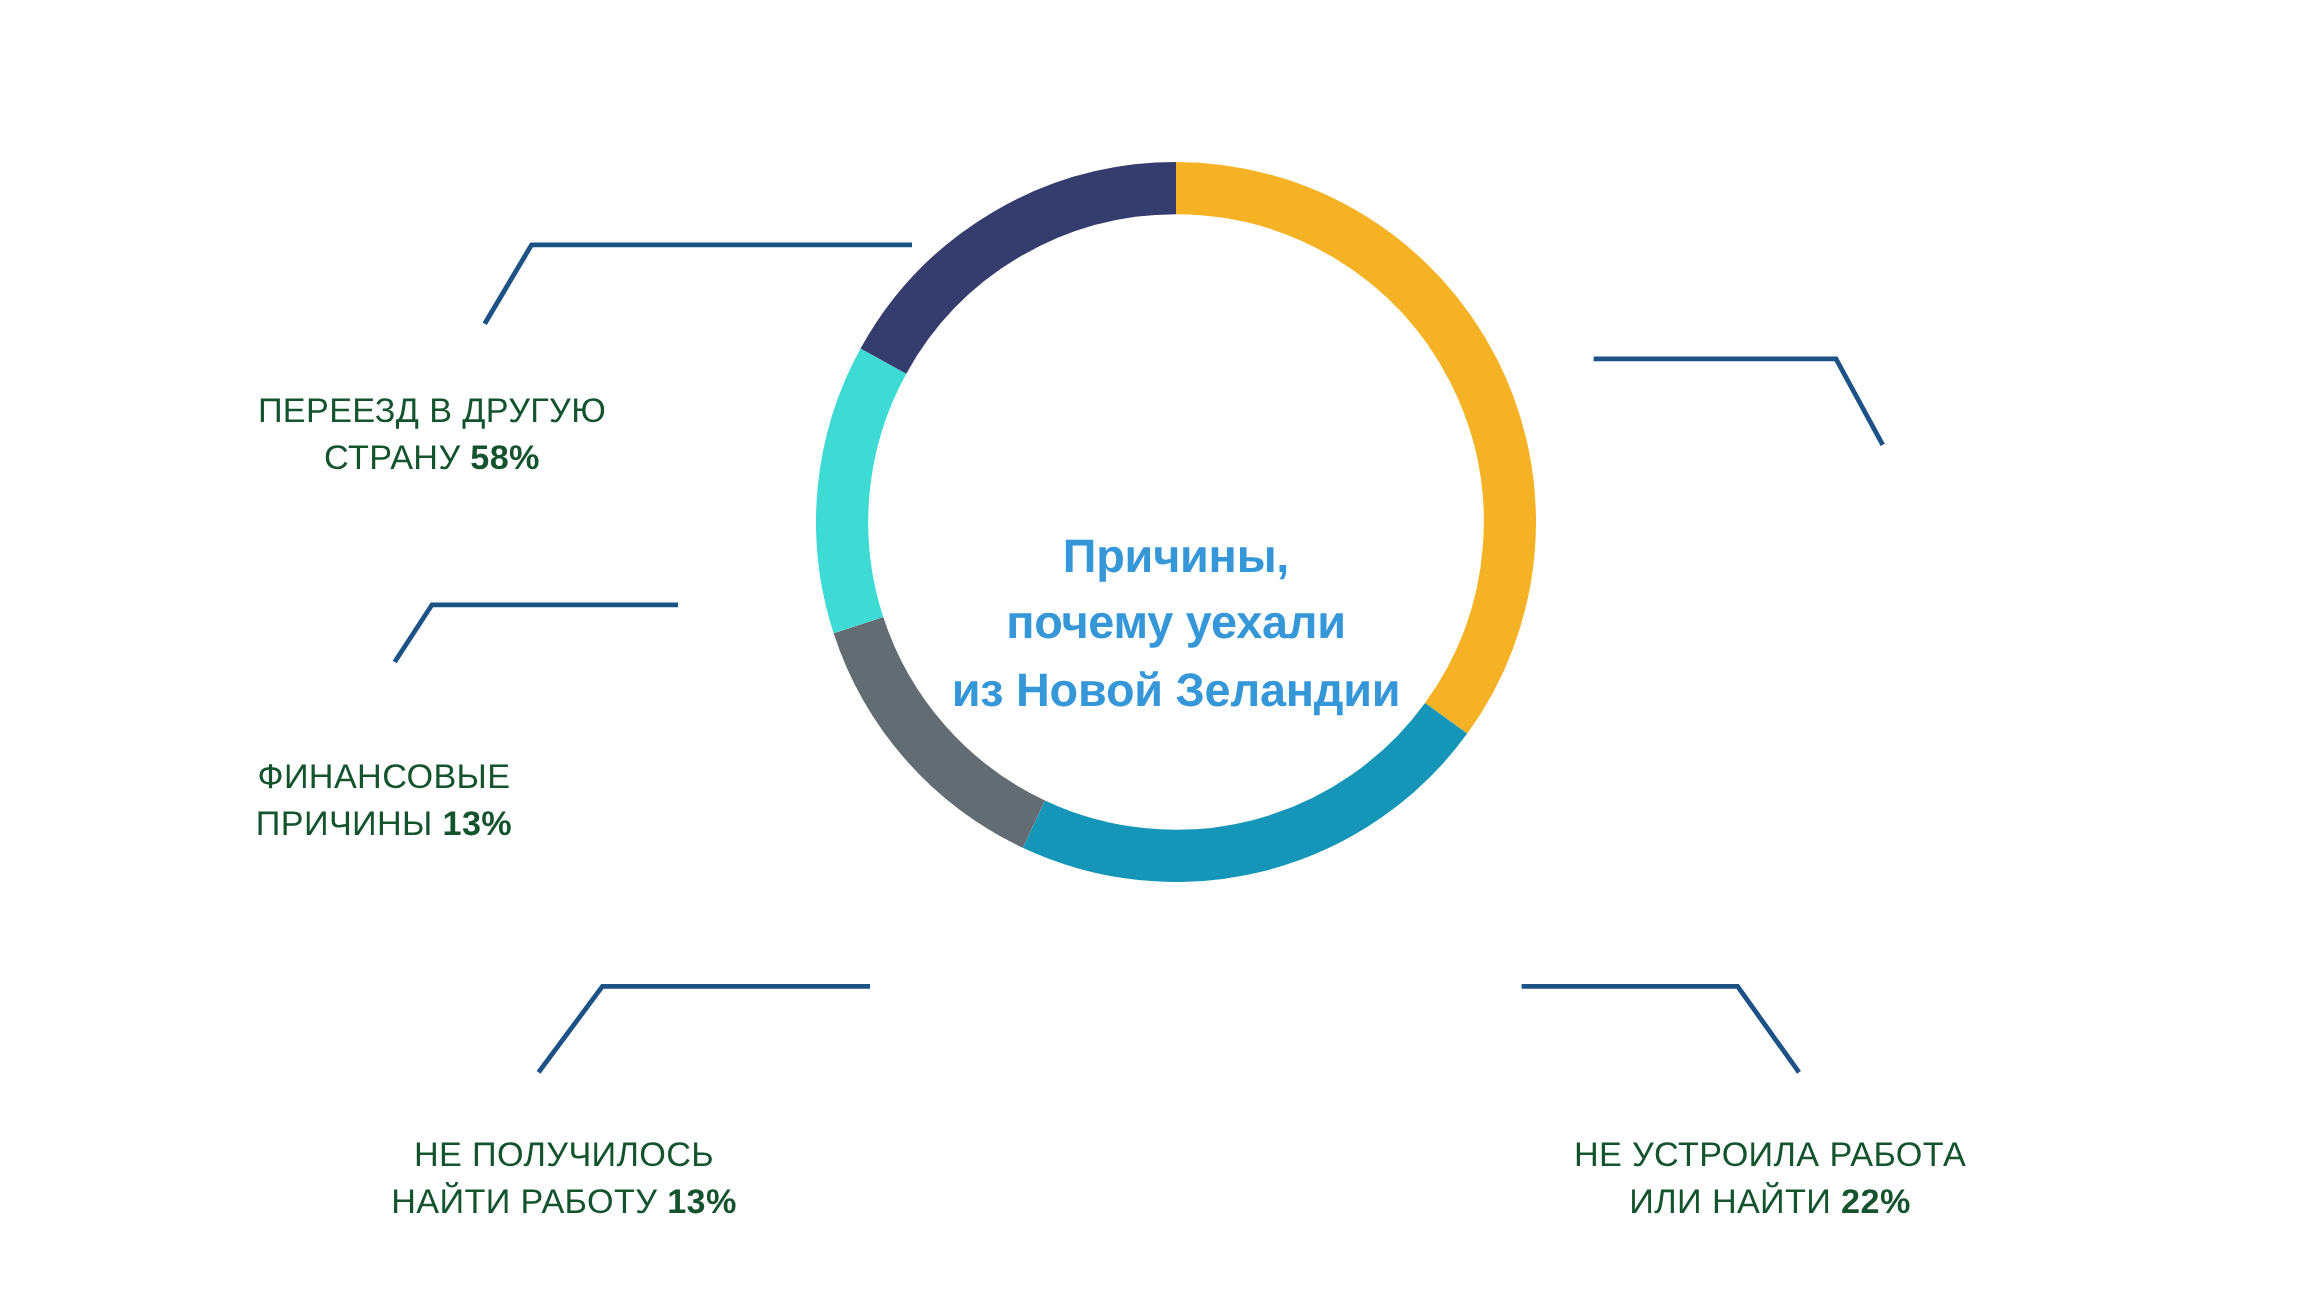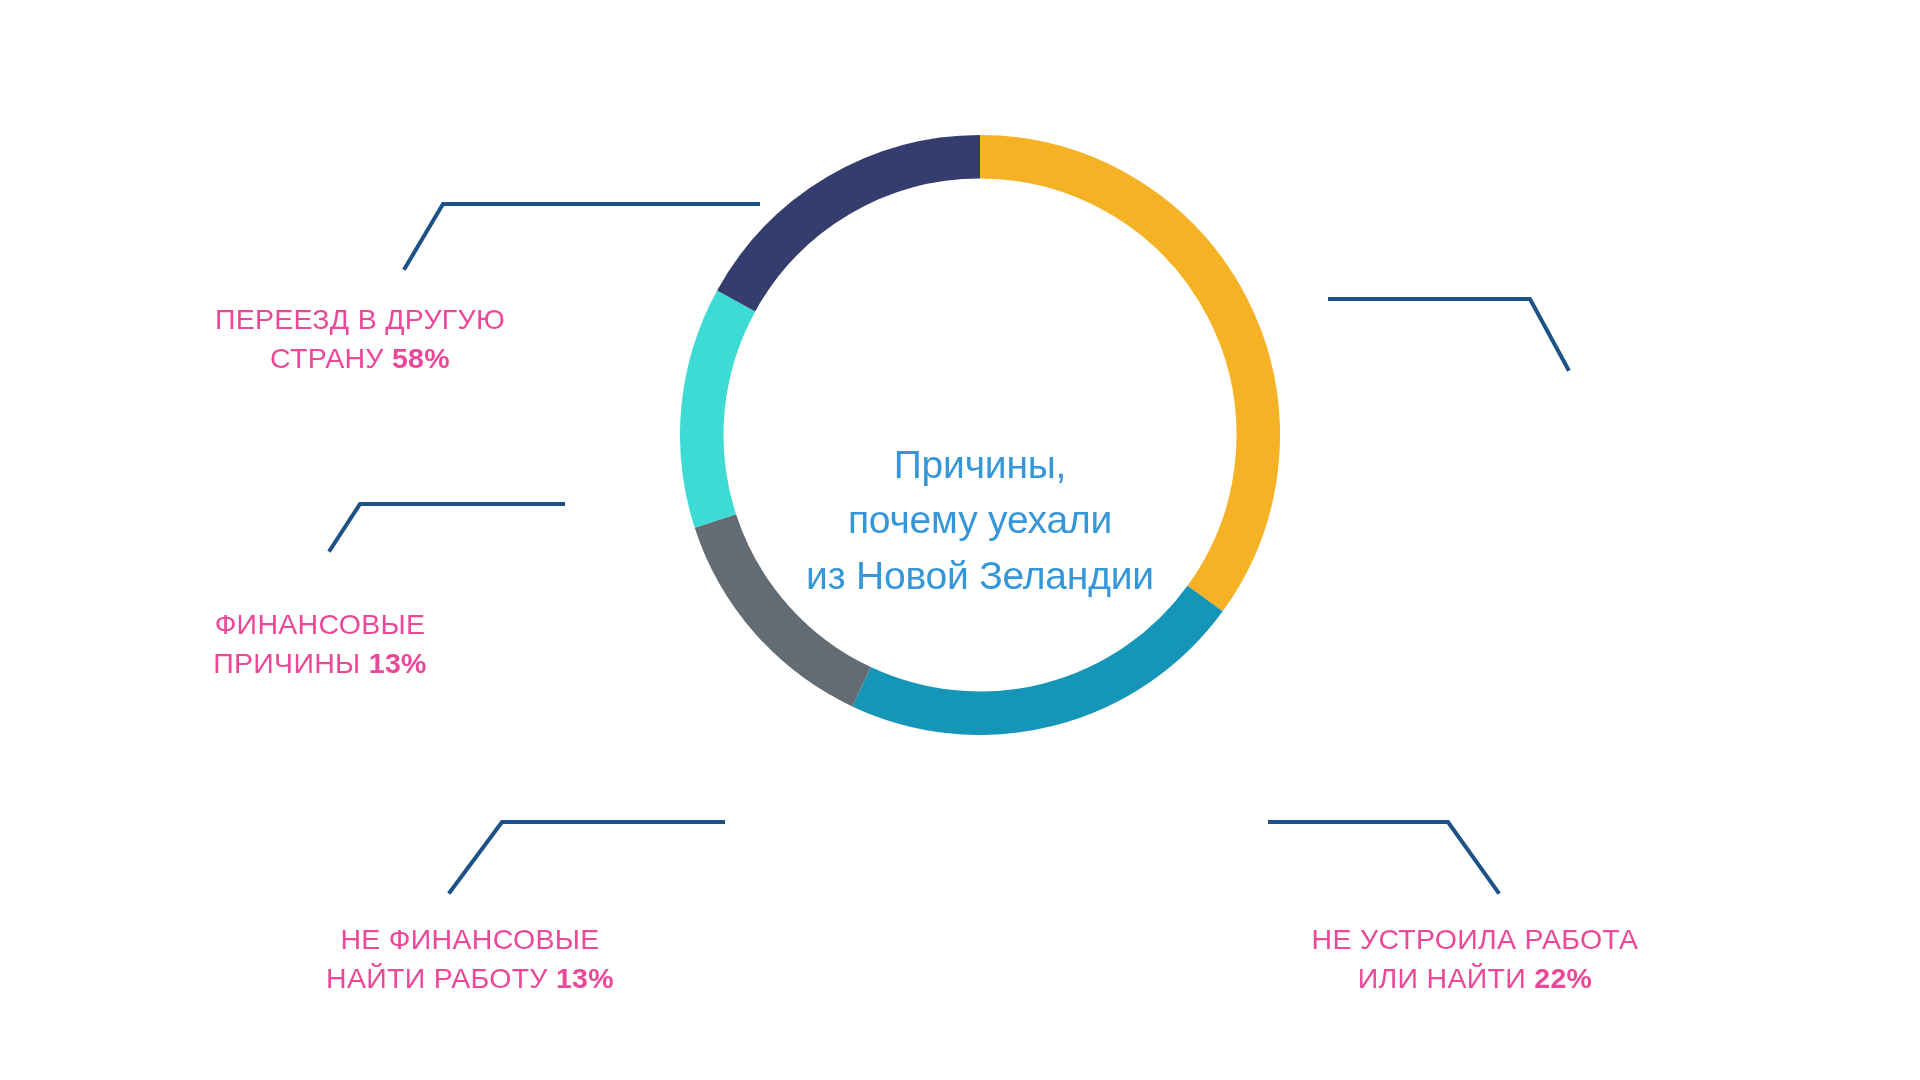--- a/index.html
+++ b/index.html
@@ -29,35 +29,36 @@
 
   
   #center-title {
     position: absolute;
     left: 740px;
     top: 437px;
     width: 480px;
     text-align: center;
     color: #3596D8;
     font-size: 39px;
-    font-weight: normal;
+    font-weight: bold;
     line-height: 1.42;
     letter-spacing: -0.2px;
     white-space: pre-line;
   }
 
   
   .callout {
     position: absolute;
-    color: #ec4899;
+    color: #14532d;
     font-size: 28.5px;
     font-weight: 400;
     line-height: 1.37;
     letter-spacing: 0.3px;
     white-space: nowrap;
+    margin-top: 24px;
   }
   .callout .pct { font-weight: bold; }
   .callout.align-center{ text-align: center; }
 
   
   .leader {
     position: absolute;
     overflow: visible;
   }
   .leader path {
@@ -113,21 +114,21 @@
     <div>ПЕРЕЕЗД В ДРУГУЮ</div>
     <div><span>СТРАНУ</span> <span class="pct">58%</span></div>
   </div>
 
   <div class="callout align-center" style="left:110px; top:605px; width:420px;">
     <div>ФИНАНСОВЫЕ</div>
     <div><span>ПРИЧИНЫ</span> <span class="pct">13%</span></div>
   </div>
 
   <div class="callout align-center" style="left:245px; top:920px; width:450px;">
-    <div>НЕ ФИНАНСОВЫЕ</div>
+    <div>НЕ ПОЛУЧИЛОСЬ</div>
     <div><span>НАЙТИ РАБОТУ</span> <span class="pct">13%</span></div>
   </div>
 
   <div class="callout align-center" style="left:1240px; top:920px; width:470px;">
     <div>НЕ УСТРОИЛА РАБОТА</div>
     <div><span>ИЛИ НАЙТИ</span> <span class="pct">22%</span></div>
   </div>
 
 
 </div>

